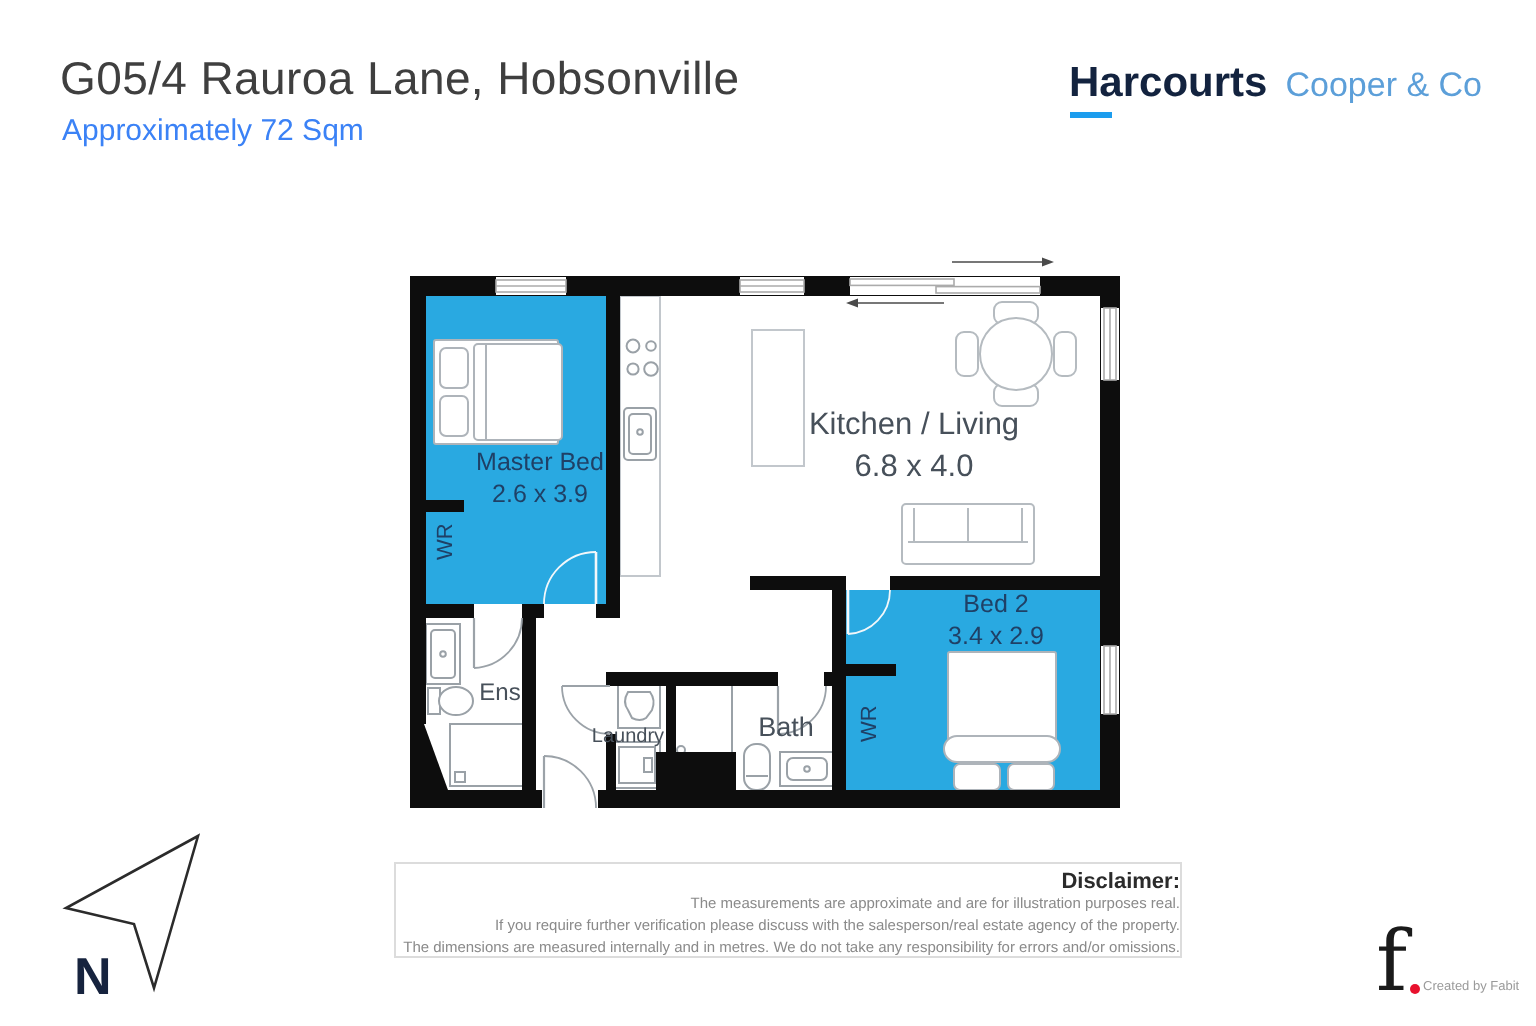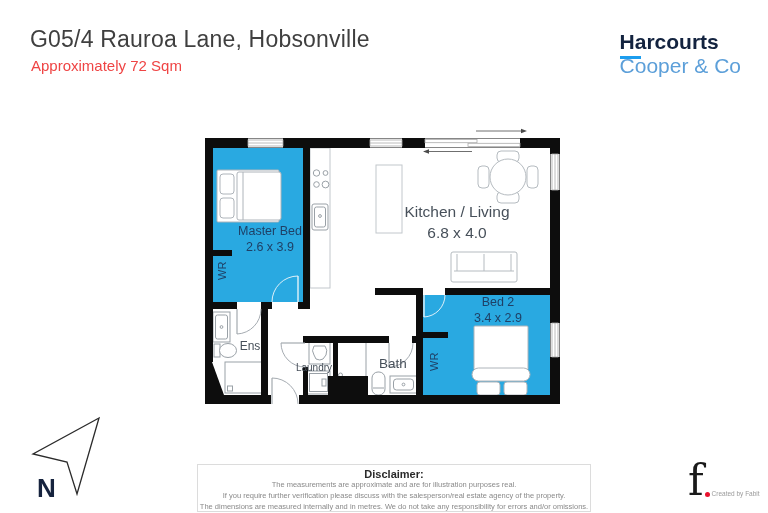--- a/index.html
+++ b/index.html
@@ -1,32 +1,32 @@
 <!DOCTYPE html>
 <html><head>
 <meta charset="utf-8">
 <style>
   html,body{margin:0;padding:0;background:#fff;}
   .page{position:relative;width:768px;height:513px;background:#ffffff;overflow:hidden;
         font-family:"Liberation Sans", sans-serif;}
   
   .title{position:absolute;left:30px;top:26px;font-size:23px;color:#3f3f3f;letter-spacing:.2px;}
-  .subtitle{position:absolute;left:31px;top:57px;font-size:15px;color:#ef4444;}
-  .brand{position:absolute;right:27px;top:30px;display:flex;align-items:baseline;white-space:nowrap;flex-direction:column;}
+  .subtitle{position:absolute;left:31px;top:57px;font-size:15px;color:#3b82f6;}
+  .brand{position:absolute;right:27px;top:30px;display:flex;align-items:baseline;white-space:nowrap;}
   .brand-h{position:relative;font-size:21px;font-weight:bold;color:#13233f;}
   .brand-underline{position:absolute;left:0;bottom:-5px;width:21px;height:3.5px;background:#1c9dee;}
-  .brand-c{font-size:21px;color:#5c9fd9;margin-left:9px;font-weight:normal;}
+  .brand-c{font-size:17px;color:#5c9fd9;margin-left:9px;font-weight:normal;}
   
   .plan{position:absolute;left:195px;top:118px;width:380px;height:300px;}
   svg text{font-family:"Liberation Sans", sans-serif;}
   
   .compass{position:absolute;left:25px;top:410px;width:90px;height:100px;}
   
-  .disclaimer{position:absolute;left:197px;top:464px;width:392px;height:46px;
-              border:1px solid #dcdcdc;text-align:center;background:#fff;}
+  .disclaimer{position:absolute;left:197px;top:431px;width:392px;height:46px;
+              border:1px solid #dcdcdc;text-align:right;background:#fff;}
   .disc-head{font-size:11px;font-weight:bold;color:#2b2b2b;margin-top:3px;}
   .disc-line{font-size:7.5px;color:#8a8a8a;line-height:1.45;}
   
   .credit{position:absolute;left:688px;top:461px;display:flex;align-items:flex-end;}
   .credit-mark{font-family:"DejaVu Serif", serif;font-size:42px;line-height:40px;color:#1a1a1a;}
   .credit-dot{display:inline-block;width:5px;height:5px;border-radius:50%;background:#e8112d;margin:0 2px 4px 1px;}
   .credit-caption{font-size:6.5px;color:#9a9a9a;margin-bottom:4px;white-space:nowrap;}
 </style>
 </head>
 <body>

